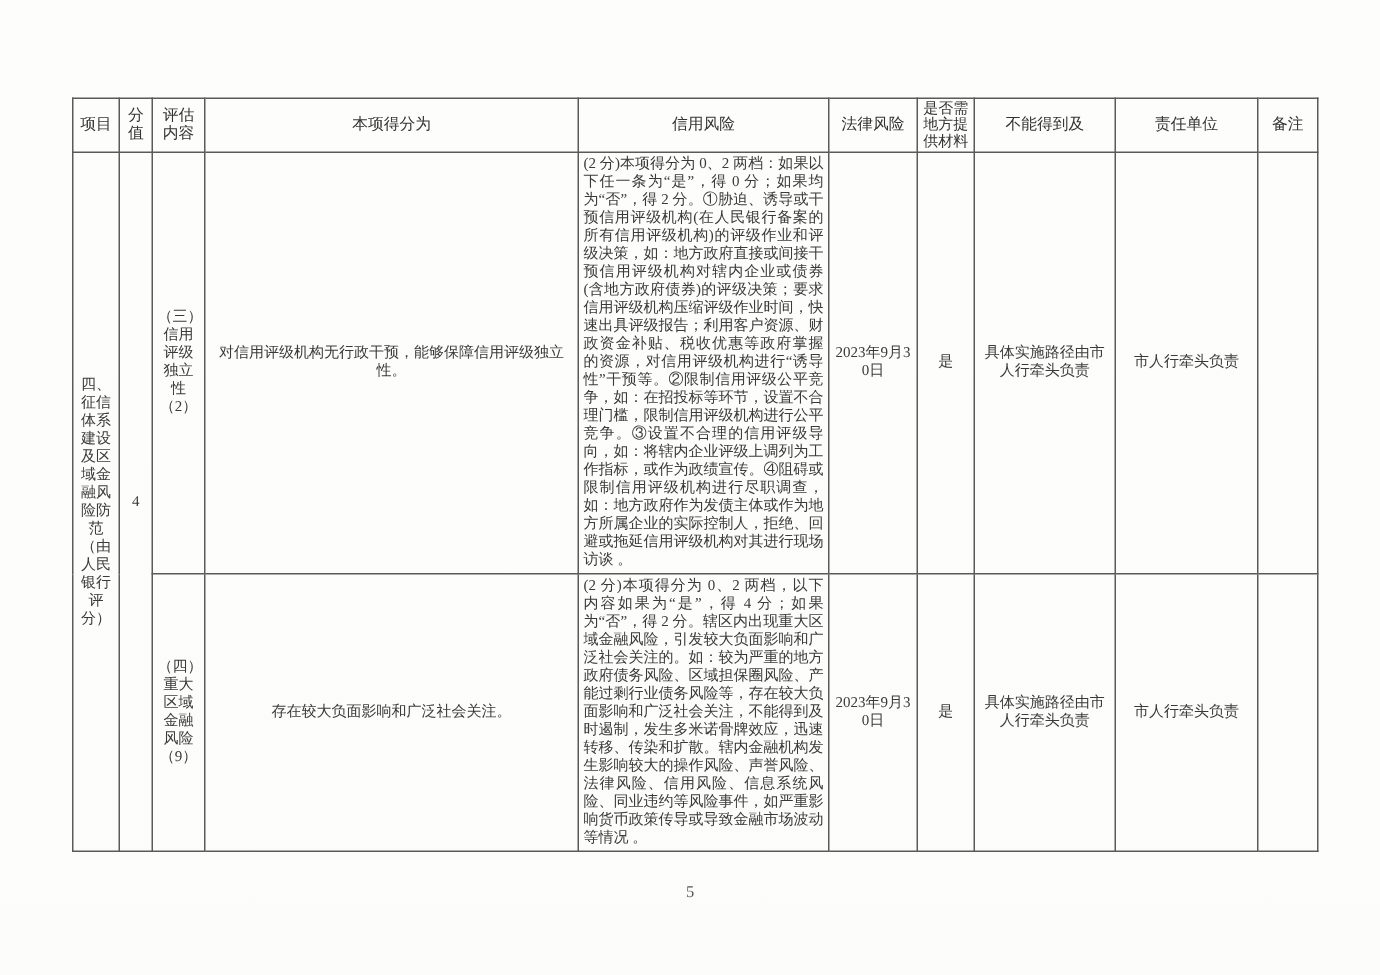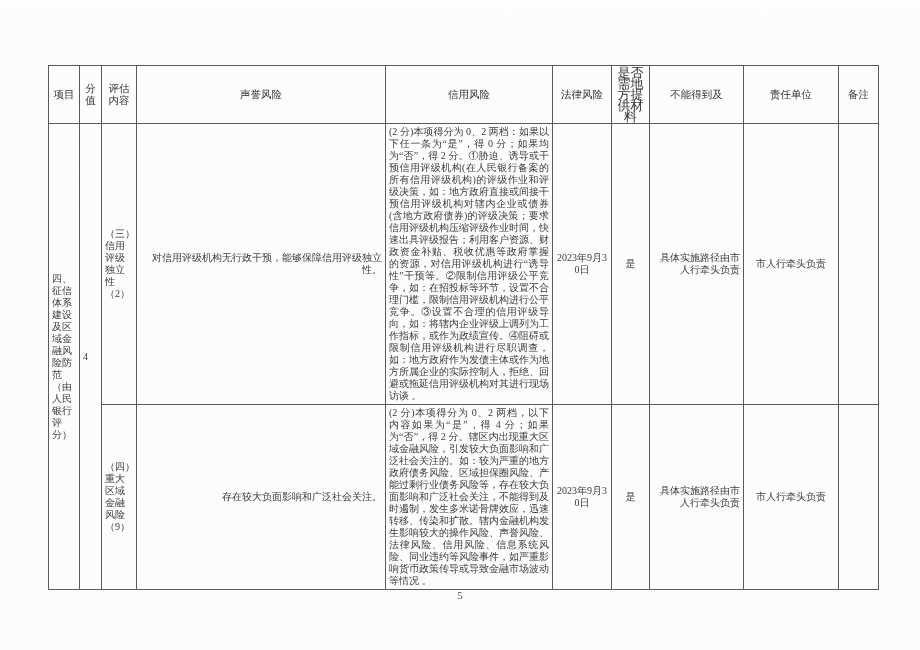--- a/index.html
+++ b/index.html
@@ -32,30 +32,31 @@
     vertical-align: middle;
     word-break: break-all;
     overflow: hidden;
   }
   .eval-table th {
     text-align: center;
     font-size: 10.5px;
     color: #333;
   }
   .c-center { text-align: center; }
-  .c-left   { text-align: right; }
+  .c-left   { text-align: center; }
   .cell-standard {
     text-align: justify;
     text-justify: inter-character;
     vertical-align: top;
     font-size: 10px;
     line-height: 11.9px;
     padding: 2px 3px;
   }
   .cell-project, .cell-score, .cell-content {
+    text-align: center;
     line-height: 13px;
   }
   .page-number {
     position: absolute;
     left: 0; right: 0;
     top: 589px;
     text-align: center;
     font-size: 11px;
     color: #555;
   }
@@ -77,24 +78,24 @@
       <col style="width:94px">
       <col style="width:95px">
       <col style="width:40px">
     </colgroup>
 
     <tbody>
         <tr style="height:33px">
       <th>项目</th>
       <th>分值</th>
       <th>评估内容</th>
-      <th>声誉风险</th>
+      <th>本项得分为</th>
       <th>信用风险</th>
       <th>法律风险</th>
-      <th style="font-size:13px; line-height:11px; padding:1px">是否需地方提供材料</th>
+      <th style="font-size:10px; line-height:11px; padding:1px">是否需地方提供材料</th>
       <th>不能得到及</th>
       <th>责任单位</th>
       <th>备注</th>
     </tr>
 
     <tr style="height:264px">
       <td rowspan="2" class="cell-project">四、征信体系建设及区域金融风险防范（由人民银行评分）</td>
       <td rowspan="2" class="cell-score">4</td>
       <td class="cell-content">（三）信用评级独立性（2）</td>
       <td class="c-left">对信用评级机构无行政干预，能够保障信用评级独立性。</td>

